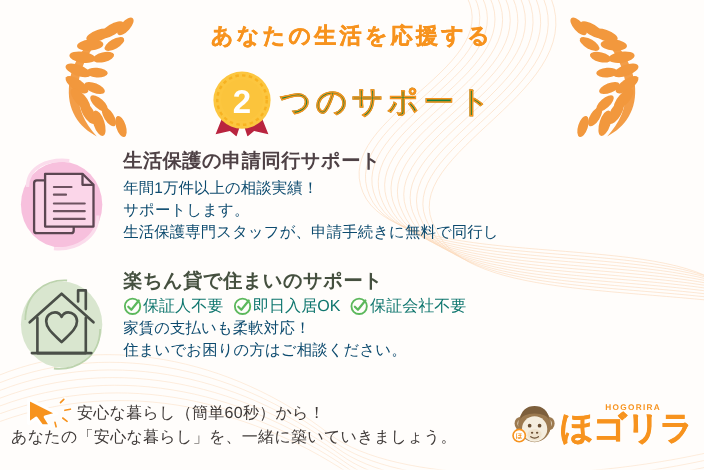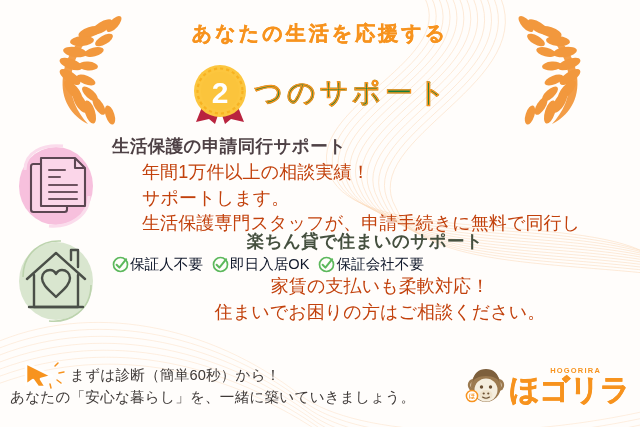--- a/index.html
+++ b/index.html
@@ -32,39 +32,38 @@
   }
   .medal-wrap{position:relative;width:60px;height:62px;margin-right:4px;}
   .title-sub{
     font-size:28px;font-weight:bold;color:#15803d;letter-spacing:4px;line-height:1;
     -webkit-text-stroke:0.4px #f7931e;
   }
 
   
   .block{position:absolute;left:0;width:640px;display:flex;}
   .block-1{top:136px;}
-  .block-2{top:231px;text-align:center;}
+  .block-2{top:245px;}
 
   .icon-col{width:112px;flex:0 0 112px;display:flex;justify-content:center;padding-top:4px;}
   .icon-badge{position:relative;width:86px;height:92px;}
 
   .text-col{flex:1;padding-right:22px;}
   .blk-title{
     font-size:17.5px;font-weight:bold;line-height:1.18;margin:0 0 3px 0;
     letter-spacing:0.4px;
   }
   .blk-title.t1{color:#4e4145;}
   .blk-title.t2{color:#45503f;}
   .blk-line{
-    font-size:18px;color:#c2410c;line-height:1.44;letter-spacing:0.1px;
+    font-size:14px;color:#0c4a6e;line-height:1.44;letter-spacing:0.1px;
     white-space:nowrap;
-    margin-left:30px;
   }
   .chips{display:flex;align-items:center;gap:9px;margin-bottom:0px;}
-  .chip{display:flex;align-items:center;font-size:14.6px;color:#0f172a;white-space:nowrap;}
+  .chip{display:flex;align-items:center;font-size:14.6px;color:#0f766e;white-space:nowrap;}
   .chip .ck{flex:0 0 17px;width:17px;height:17px;margin-right:1px;}
 
   
   .footer{position:absolute;left:0;top:355px;width:640px;height:72px;}
   .foot-row1{position:absolute;left:22px;top:5px;display:flex;align-items:center;}
   .cursor-ico{width:46px;height:30px;flex:0 0 46px;margin-right:2px;}
   .foot-text{font-size:14.6px;color:#3f3a38;letter-spacing:0.2px;white-space:nowrap;}
   .foot-row2{position:absolute;left:10px;top:33px;font-size:14.6px;color:#3f3a38;letter-spacing:0.2px;white-space:nowrap;}
 
   .logo{position:absolute;right:10px;top:10px;display:flex;align-items:center;}
@@ -267,21 +266,21 @@
           <line x1="28" y1="24" x2="29" y2="29"></line>
         </g>
         <g stroke="#f7931e" stroke-width="1.5" stroke-linecap="round">
           <line x1="33" y1="6" x2="36" y2="3"></line>
           <line x1="37" y1="13" x2="42" y2="12"></line>
           <line x1="35" y1="20" x2="39" y2="23"></line>
           <line x1="28" y1="24" x2="29" y2="28"></line>
         </g>
         <path d="M4,3 L30,16 L19,19 L24,27 L16,27 L11,20 L4,25 Z" fill="#f7931e" stroke="#ffffff" stroke-width="2.6" stroke-linejoin="round"></path>
       </svg>
-      <span class="foot-text">まずは診断（簡単60秒）から！</span>
+      <span class="foot-text">安心な暮らし（簡単60秒）から！</span>
     </div>
 
     <div class="foot-row2">あなたの「安心な暮らし」を、一緒に築いていきましょう。</div>
 
     <div class="logo">
       <svg class="logo-mascot" viewBox="0 0 42 42">
         <ellipse cx="8" cy="20" rx="5.2" ry="6" fill="#9c7a50"></ellipse>
         <ellipse cx="34" cy="20" rx="5.2" ry="6" fill="#9c7a50"></ellipse>
         <ellipse cx="8" cy="20" rx="2.6" ry="3.1" fill="#f3ead9"></ellipse>
         <ellipse cx="34" cy="20" rx="2.6" ry="3.1" fill="#f3ead9"></ellipse>

